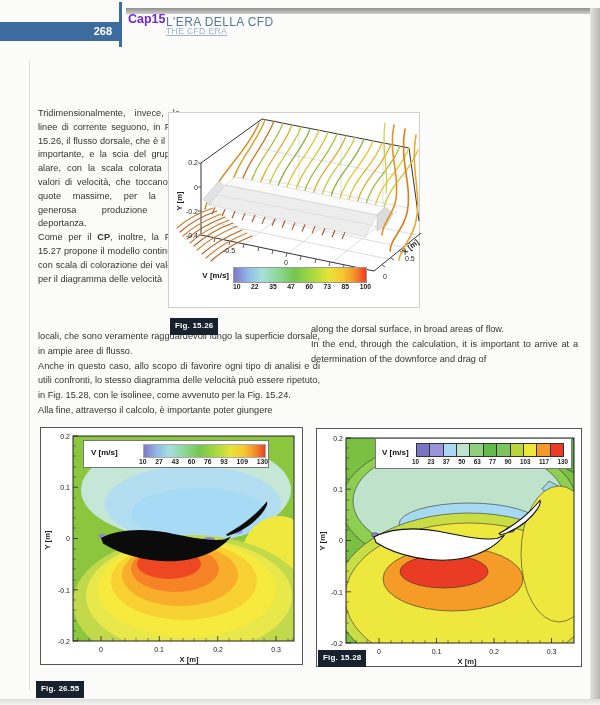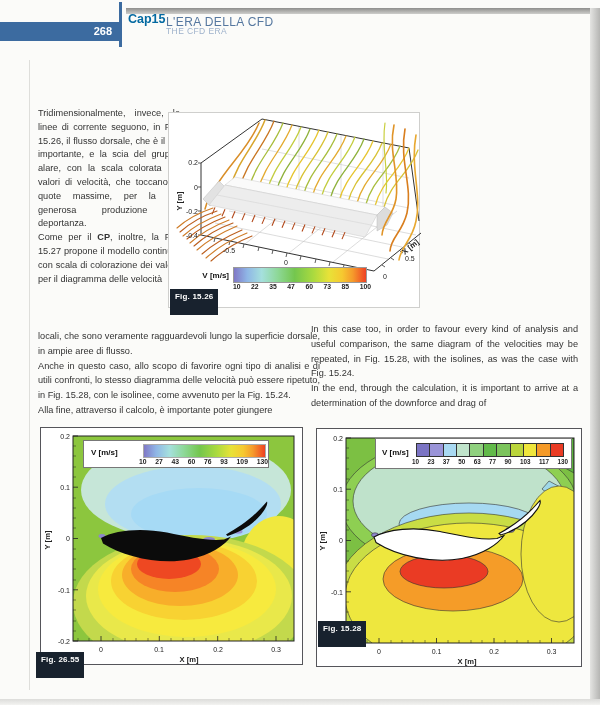--- a/index.html
+++ b/index.html
@@ -15,42 +15,42 @@
   .edge-right{position:absolute;left:590px;top:8px;width:10px;height:697px;
     background:linear-gradient(to right,#e4e4e2,#b5b5b3);}
   .edge-bottom{position:absolute;left:0;top:699px;width:600px;height:6px;
     background:linear-gradient(#dcdcda,#f3f3f1);}
   .gutter-line{position:absolute;left:29px;top:60px;width:1px;height:630px;background:#d2d2ce;opacity:.7;}
 
   
   .pagenum-box{position:absolute;left:0;top:22px;width:119px;height:19px;background:#3c6ba0;
     color:#fff;font-size:11px;font-weight:bold;text-align:right;line-height:19px;padding-right:7px;box-sizing:border-box;}
   .header-rule{position:absolute;left:119px;top:2px;width:3px;height:45px;background:#3c6ba0;}
-  .chapter{position:absolute;left:128px;top:12px;font-size:12.5px;font-weight:bold;color:#0369a1;}
+  .chapter{position:absolute;left:128px;top:12px;font-size:12.5px;font-weight:bold;color:#6d28d9;}
   .title-it{position:absolute;left:166px;top:15px;font-size:12px;color:#55779f;letter-spacing:.4px;}
-  .title-en{position:absolute;left:166px;top:26px;font-size:8.5px;color:#9db1cb;letter-spacing:.4px;}
+  .title-en{position:absolute;left:166px;top:26px;font-size:8.5px;color:#9db1cb;letter-spacing:.4px;text-decoration:underline;}
 
   
   .col{position:absolute;text-align:justify;font-size:9.2px;color:#333;}
   .col p{margin:0;}
   .narrow{line-height:13.8px;}
   .wide{line-height:14.8px;}
   #it-narrow{left:38px;top:107px;width:142px;}
   #en-narrow{left:424px;top:102px;width:154px;}
   #it-wide{left:38px;top:329px;width:282px;}
   #en-wide{left:311px;top:322px;width:267px;}
   .b{font-weight:bold;}
 
   
   .figbox{position:absolute;background:#fff;box-sizing:border-box;}
   #fig26{left:168px;top:112px;width:252px;height:196px;border:1px solid #cfcfcd;}
   #fig27{left:40px;top:427px;width:263px;height:238px;border:1.2px solid #55555a;}
   #fig28{left:316px;top:428px;width:266px;height:239px;border:1.2px solid #55555a;}
-  .figlabel{position:absolute;height:26px;background:#18222e;color:#fff;
-    font-size:8px;font-weight:bold;line-height:15px;padding:0 5px;letter-spacing:.2px;}
+  .figlabel{position:absolute;height:17px;background:#18222e;color:#fff;
+    font-size:8px;font-weight:bold;line-height:15px;padding:0 5px;letter-spacing:.2px;margin-top:29px;}
   #lbl26{left:170px;top:289px;}
   #lbl27{left:36px;top:652px;}
   #lbl28{left:318px;top:621px;}
 
   svg{position:absolute;left:0;top:0;}
   svg text{font-family:"Liberation Sans","DejaVu Sans",sans-serif;fill:#222;}
   .tick{font-size:7px;}
   .axtitle{font-size:7.6px;font-weight:bold;}
 
   
@@ -95,21 +95,21 @@
 <div id="en-narrow" class="col narrow">
 </div>
 
 <div id="it-wide" class="col wide">
   <p>locali, che sono veramente ragguardevoli lungo la superficie dorsale, in ampie aree di flusso.</p>
   <p>Anche in questo caso, allo scopo di favorire ogni tipo di analisi e di utili confronti, lo stesso diagramma delle velocità può essere ripetuto, in Fig. 15.28, con le isolinee, come avvenuto per la Fig. 15.24.</p>
   <p>Alla fine, attraverso il calcolo, è importante poter giungere</p>
 </div>
 
 <div id="en-wide" class="col wide">
-  <p>In this case too, in order to favour every kind of analysis and useful comparison, the same diagram of the velocities may be repeated, in Fig. 15.28, with the isolines, as was the case with Fig. 15.24.</p>
+  <p>along the dorsal surface, in broad areas of flow.</p>
   <p>In the end, through the calculation, it is important to arrive at a determination of the downforce and drag of</p>
 </div>
 
 <div id="fig26" class="figbox">
   <svg width="252" height="196" viewBox="0 0 252 196">
 
     <g stroke="#c9c9c9" stroke-width="0.6">
       <line x1="93" y1="36" x2="240" y2="65"></line>
       <line x1="93" y1="66" x2="240" y2="95"></line>
       <line x1="130" y1="13" x2="130" y2="100"></line>

